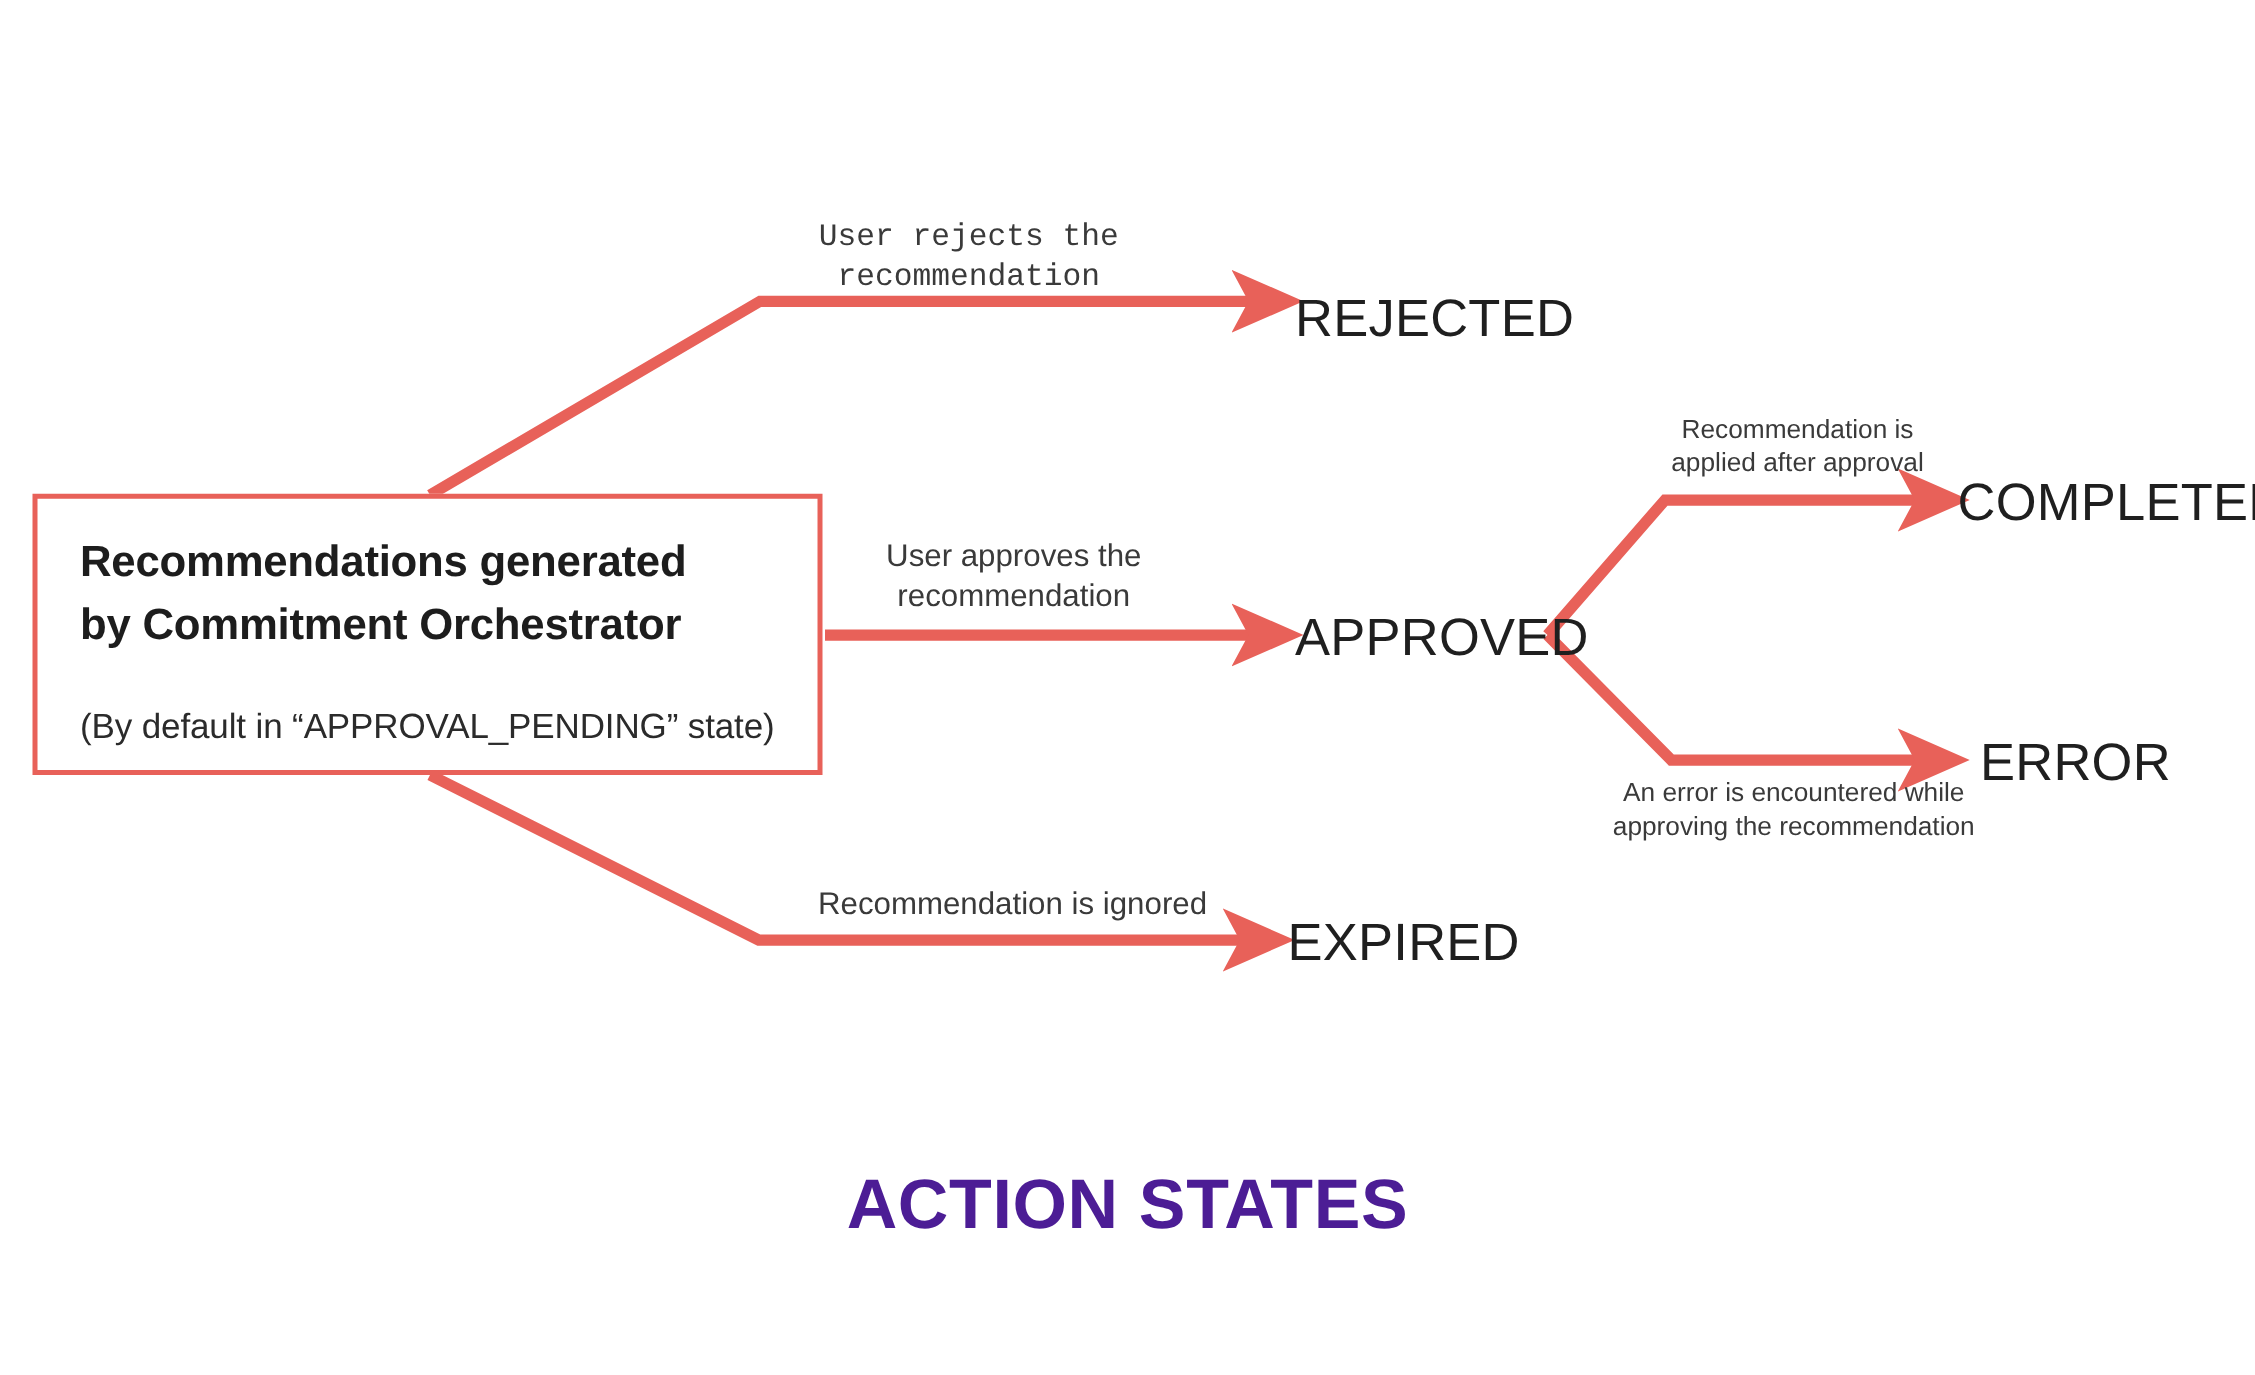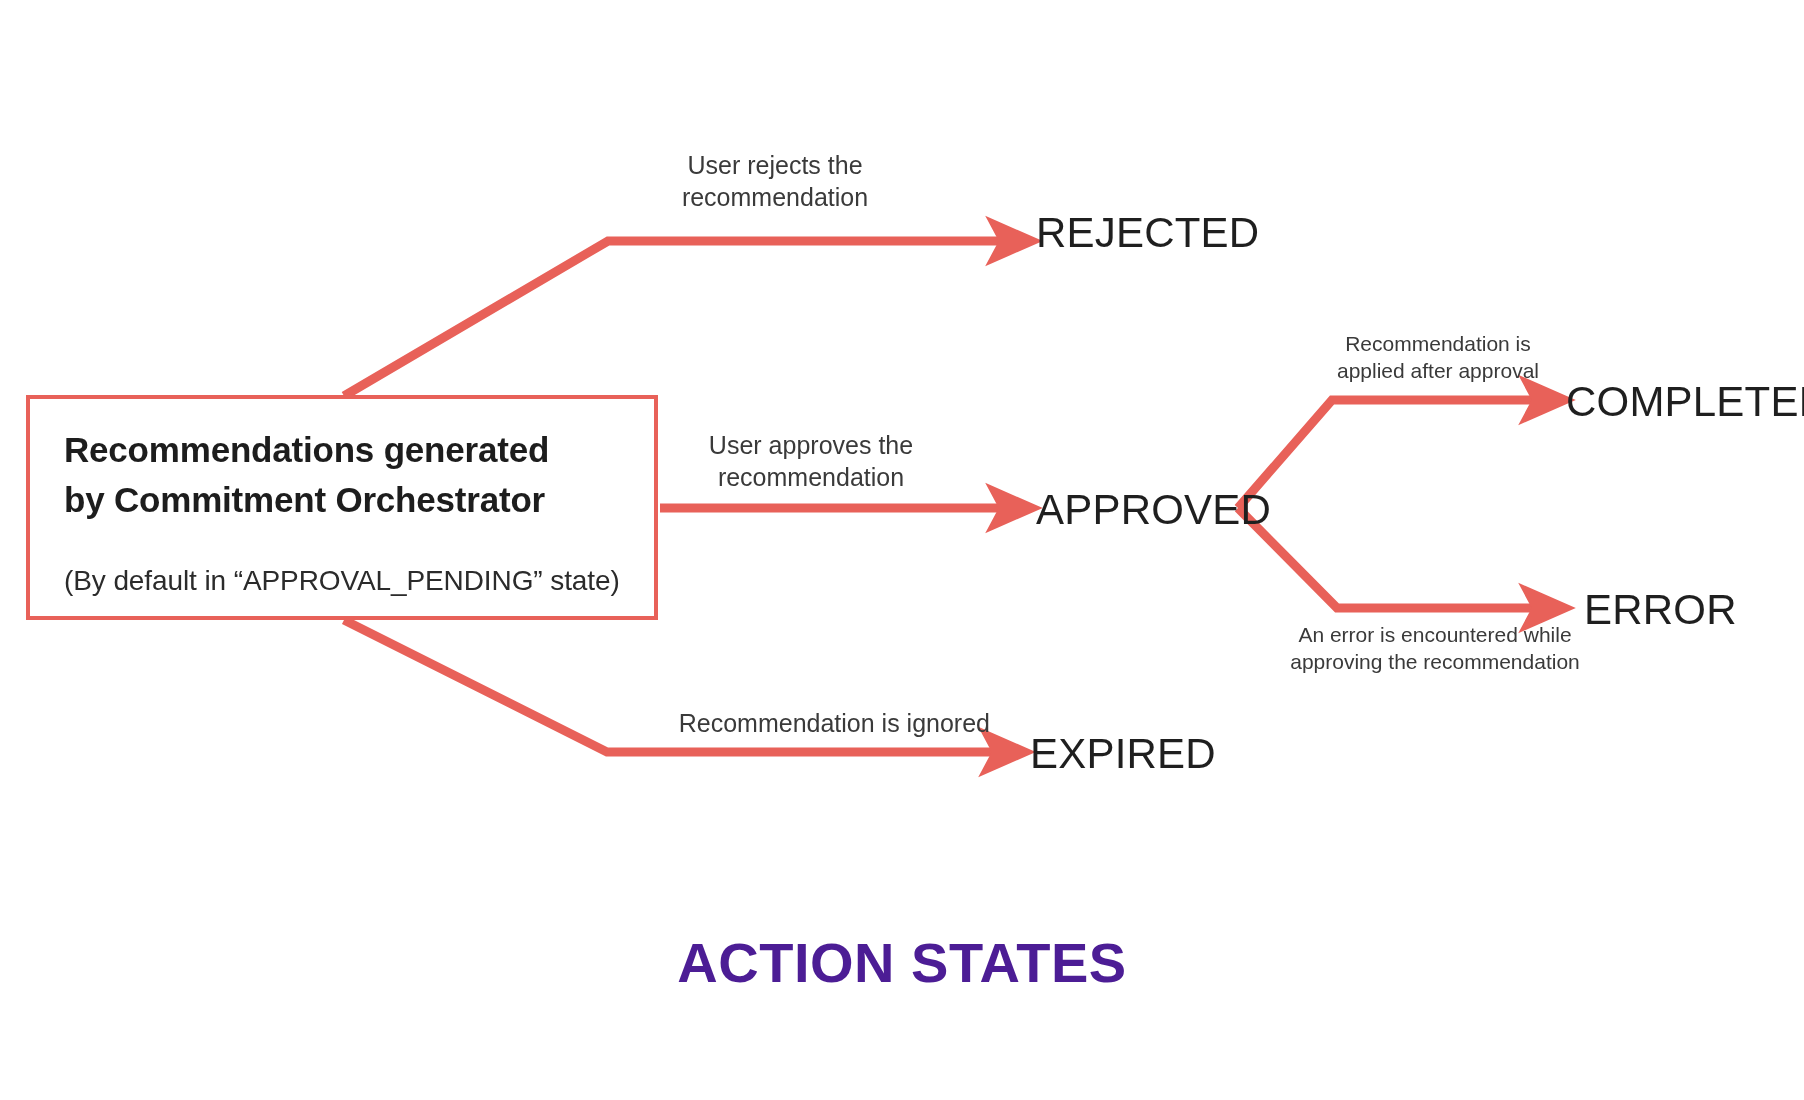--- a/index.html
+++ b/index.html
@@ -114,37 +114,37 @@
 
     <path d="M1238,508 L1337,608 L1538,608" fill="none" stroke="#E86159" stroke-width="9" stroke-linejoin="miter" marker-end="url(#arrowhead)"></path>
   </svg>
 
   <div class="source-box">
     <div class="source-title">Recommendations generated
 by Commitment Orchestrator</div>
     <div class="source-sub">(By default in “APPROVAL_PENDING” state)</div>
   </div>
 
-  <div class="state-label" style="left:1036px; top:212px;">REJECTED</div>
+  <div class="state-label" style="left:1036px; top:234px;">REJECTED</div>
 
   <div class="state-label" style="left:1036px; top:489px;">APPROVED</div>
 
   <div class="state-label" style="left:1030px; top:733px;">EXPIRED</div>
 
   <div class="state-label" style="left:1566px; top:381px;">COMPLETED</div>
 
   <div class="state-label" style="left:1584px; top:589px;">ERROR</div>
 
-  <div class="edge-note note-lg" style="left:645px; top:150px; width:260px;">User rejects the
+  <div class="edge-note note-lg" style="left:645px; top:174px; width:260px;font-family:Liberation Mono, monospace;">User rejects the
 recommendation</div>
 
   <div class="edge-note note-lg" style="left:681px; top:430px; width:260px;">User approves the
 recommendation</div>
 
-  <div class="edge-note note-lg" style="left:630px; top:708px; width:360px;text-align:right;">Recommendation is ignored</div>
+  <div class="edge-note note-lg" style="left:630px; top:708px; width:360px;">Recommendation is ignored</div>
 
   <div class="edge-note note-sm" style="left:1328px; top:331px; width:220px;">Recommendation is
 applied after approval</div>
 
   <div class="edge-note note-sm" style="left:1275px; top:622px; width:320px;">An error is encountered while
 approving the recommendation</div>
 
   <div class="diagram-title">ACTION STATES</div>
 
 </div>

